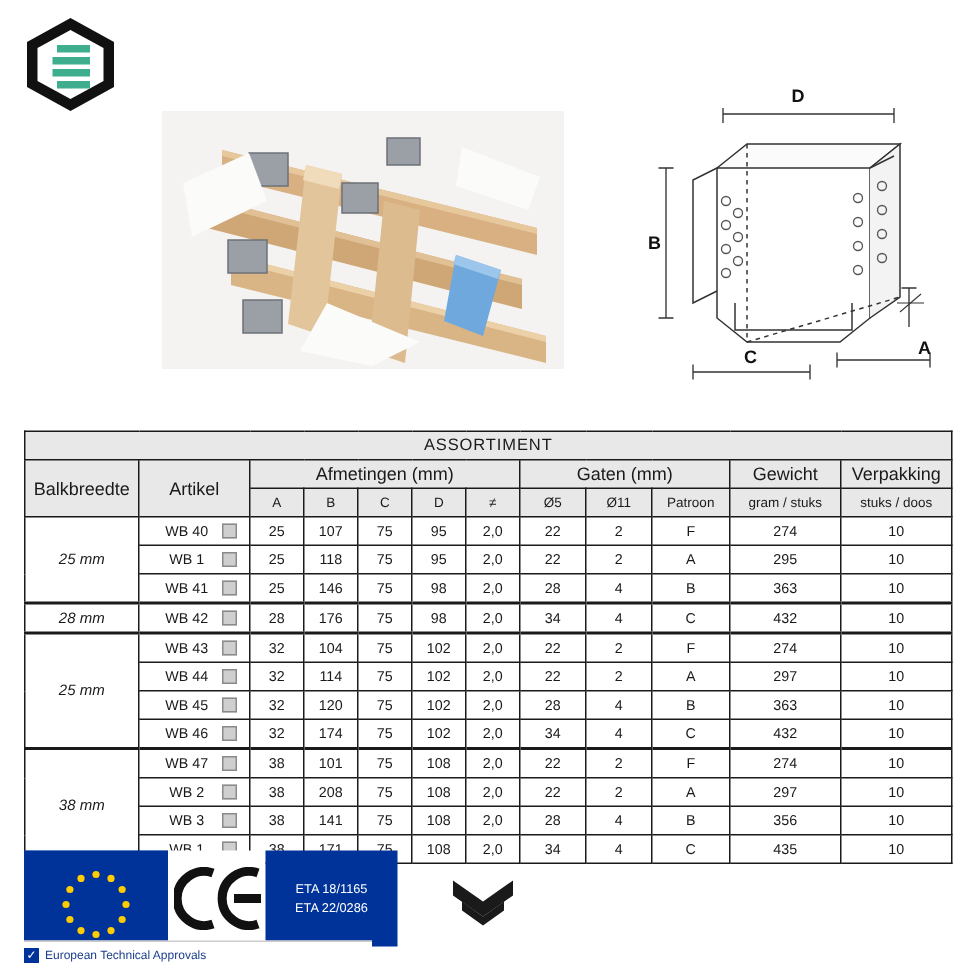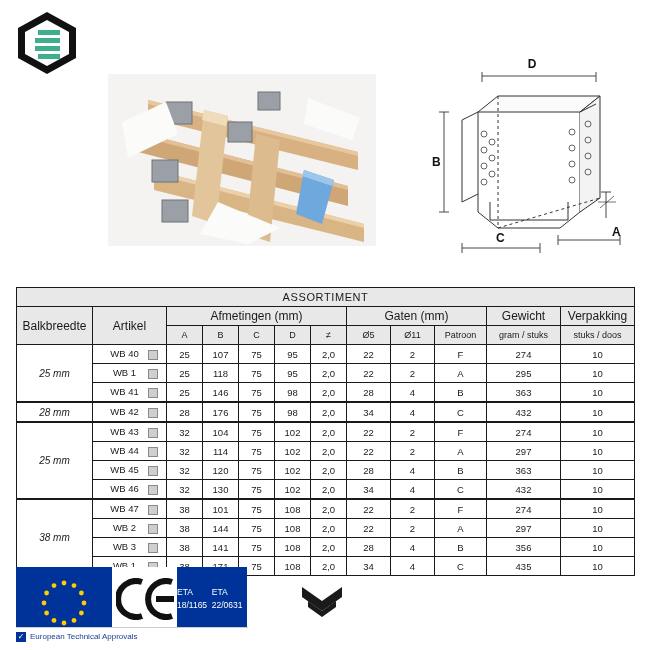--- a/index.html
+++ b/index.html
@@ -148,27 +148,27 @@
     width: 64px;
     height: 64px;
     border-left: 1px solid #ffffff;
     background: #ffffff;
     display: flex;
     align-items: center;
     justify-content: center;
   }
   .ce-box svg { display:block; }
   .eta-box {
-    width: 70px;
+    width: 88px;
     height: 64px;
     background: #003399;
     color: #ffffff;
     font-size: 8.5px;
     display: flex;
-    flex-direction: row;
+    flex-direction: column;
     align-items: center;
     justify-content: center;
     line-height: 1.5;
   }
   .approval {
     position: absolute;
     left: 16px;
     top: 627px;
     width: 232px;
     height: 17px;
@@ -446,21 +446,21 @@
           <td>2,0</td>
           <td>28</td>
           <td>4</td>
           <td>B</td>
           <td>363</td>
           <td>10</td>
         </tr>
         <tr>
           <td class="left"><span style="display:inline-block;width:46px">WB 46</span><span class="sq"></span></td>
           <td>32</td>
-          <td>130</td>
+          <td>174</td>
           <td>75</td>
           <td>102</td>
           <td>2,0</td>
           <td>34</td>
           <td>4</td>
           <td>C</td>
           <td>432</td>
           <td>10</td>
         </tr>
         <tr class="thick-start">
@@ -473,21 +473,21 @@
           <td class="thickline">2,0</td>
           <td class="thickline">22</td>
           <td class="thickline">2</td>
           <td class="thickline">F</td>
           <td class="thickline">274</td>
           <td class="thickline">10</td>
         </tr>
         <tr>
           <td class="left"><span style="display:inline-block;width:46px">WB 2</span><span class="sq"></span></td>
           <td>38</td>
-          <td>144</td>
+          <td>208</td>
           <td>75</td>
           <td>108</td>
           <td>2,0</td>
           <td>22</td>
           <td>2</td>
           <td>A</td>
           <td>297</td>
           <td>10</td>
         </tr>
         <tr>
@@ -547,21 +547,21 @@
   </div>
   <div class="ce-box">
     <svg width="58" height="42" viewBox="0 0 58 42">
       <path d="M26,4 A18,18 0 1,0 26,38" fill="none" stroke="#111" stroke-width="6"></path>
       <path d="M56,4 A18,18 0 1,0 56,38" fill="none" stroke="#111" stroke-width="6"></path>
       <rect x="40" y="18" width="18" height="6" fill="#111"></rect>
     </svg>
   </div>
   <div class="eta-box">
     <span>ETA 18/1165</span>
-    <span>ETA 22/0631</span>
+    <span>ETA 22/0286</span>
   </div>
 </div>
 
 <div class="approval">
   <span class="check-ico">✓</span>
   <span>European Technical Approvals</span>
 </div>
 
 <div class="chevrons">
   <svg width="44" height="34" viewBox="0 0 44 34">

